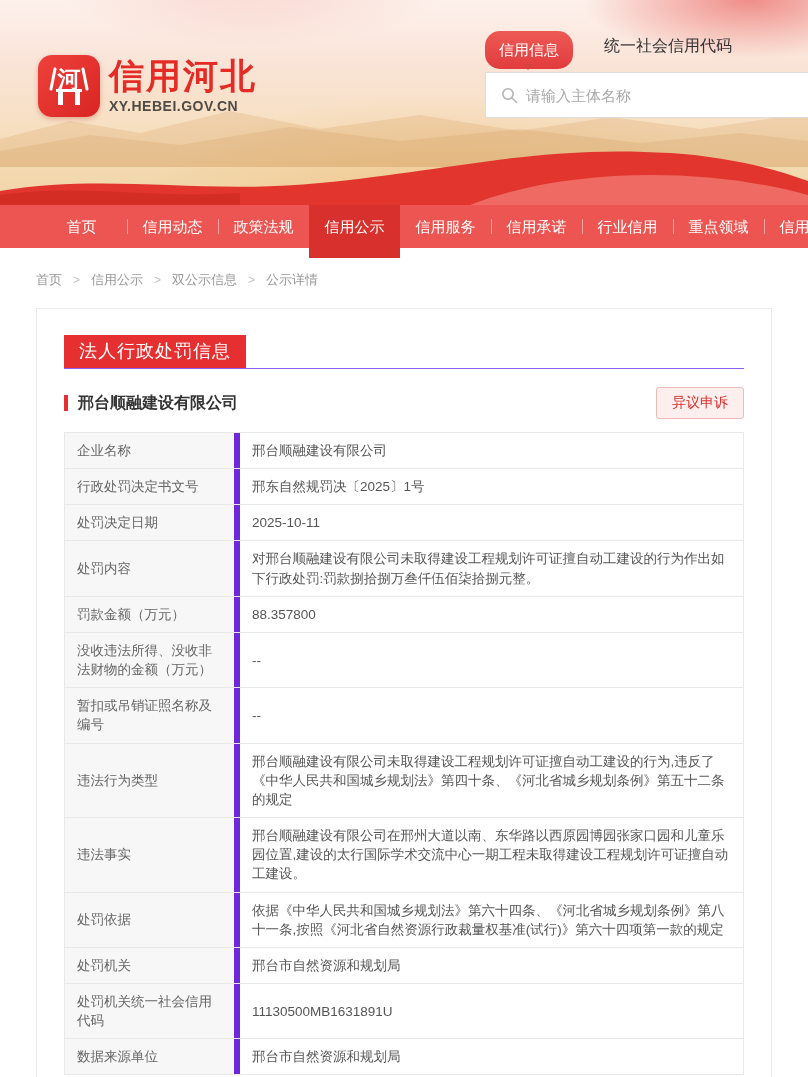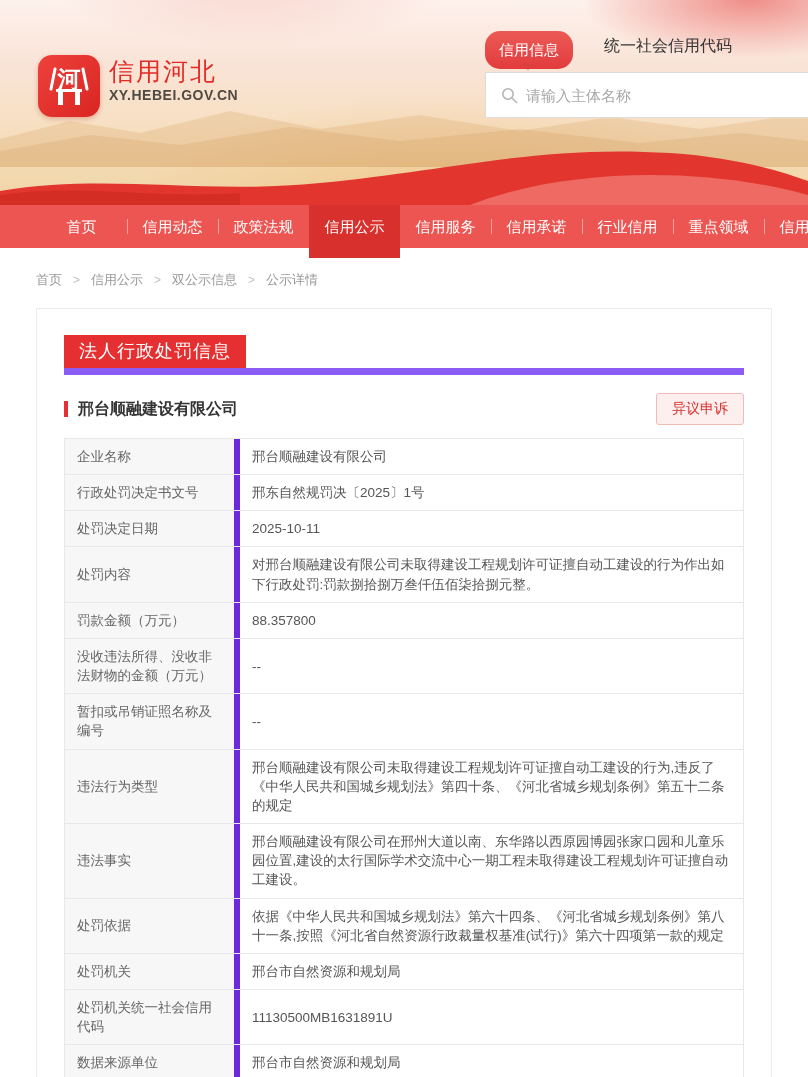--- a/index.html
+++ b/index.html
@@ -21,21 +21,21 @@
   .banner-art svg{ position:absolute; left:0; bottom:0; }
   
   .logo{ position:absolute; left:38px; top:55px; display:flex; align-items:flex-start; }
   .logo-icon{
     width:62px; height:62px; border-radius:14px; flex:0 0 62px;
     background:linear-gradient(135deg,#ef413c,#d92522);
     display:flex; align-items:center; justify-content:center;
     box-shadow:0 2px 5px rgba(180,40,30,.3);
   }
   .logo-text{ margin-left:9px; padding-top:3px; }
-  .logo-title{ font-size:25px; font-weight:normal; color:#e42b26; letter-spacing:2px; line-height:1.05; }
+  .logo-title{ font-size:35px; font-weight:bold; color:#e42b26; letter-spacing:2px; line-height:1.05; }
   .logo-sub{ font-size:14px; font-weight:bold; color:#4f4a43; letter-spacing:.5px; margin-top:3px; }
   
   .search-area{ position:absolute; left:485px; top:31px; width:370px; }
   .pill{
     position:absolute; left:0; top:0; width:88px; height:38px; border:none; cursor:pointer;
     border-radius:15px; background:linear-gradient(180deg,#ec5a55,#e23b3e);
     color:#fff; font-size:15px; font-family:inherit;
   }
   .pill-caret{
     position:absolute; left:38px; top:33px; width:0; height:0;
@@ -68,21 +68,21 @@
   .nav-item.active::before, .nav-item.active + .nav-item::before{ display:none; }
   
   .breadcrumb{ padding:23px 36px 19px; font-size:13px; color:#999; display:flex; align-items:center; }
   .crumb{ cursor:pointer; }
   .crumb.current{ cursor:default; }
   .crumb-sep{ margin:0 11px; color:#c0c0c0; font-size:12px; }
   
   .card{
     margin:0 36px; border:1px solid #ebebeb; background:#fff; padding:26px 27px 13px;
   }
-  .section-head{ border-bottom:7px solid #8b5cf6; }
+  .section-head{ border-bottom:1px solid #8b5cf6; }
   .section-tab{
     display:inline-block; vertical-align:bottom; background:#e62f31; color:#fff;
     font-size:18px; height:33px; line-height:33px; padding:0 15px; letter-spacing:1px;
   }
   .company-row{ display:flex; align-items:center; margin:18px 0 13px; }
   .red-bar{ width:4px; height:16px; background:#e62f31; margin-right:10px; }
   .company-name{ font-size:16px; font-weight:bold; color:#333; }
   .appeal-btn{
     margin-left:auto; background:#fdefee; border:1px solid #eebbb6; color:#d9302c;
     font-size:14px; padding:6px 15px; border-radius:3px; cursor:pointer; font-family:inherit;

